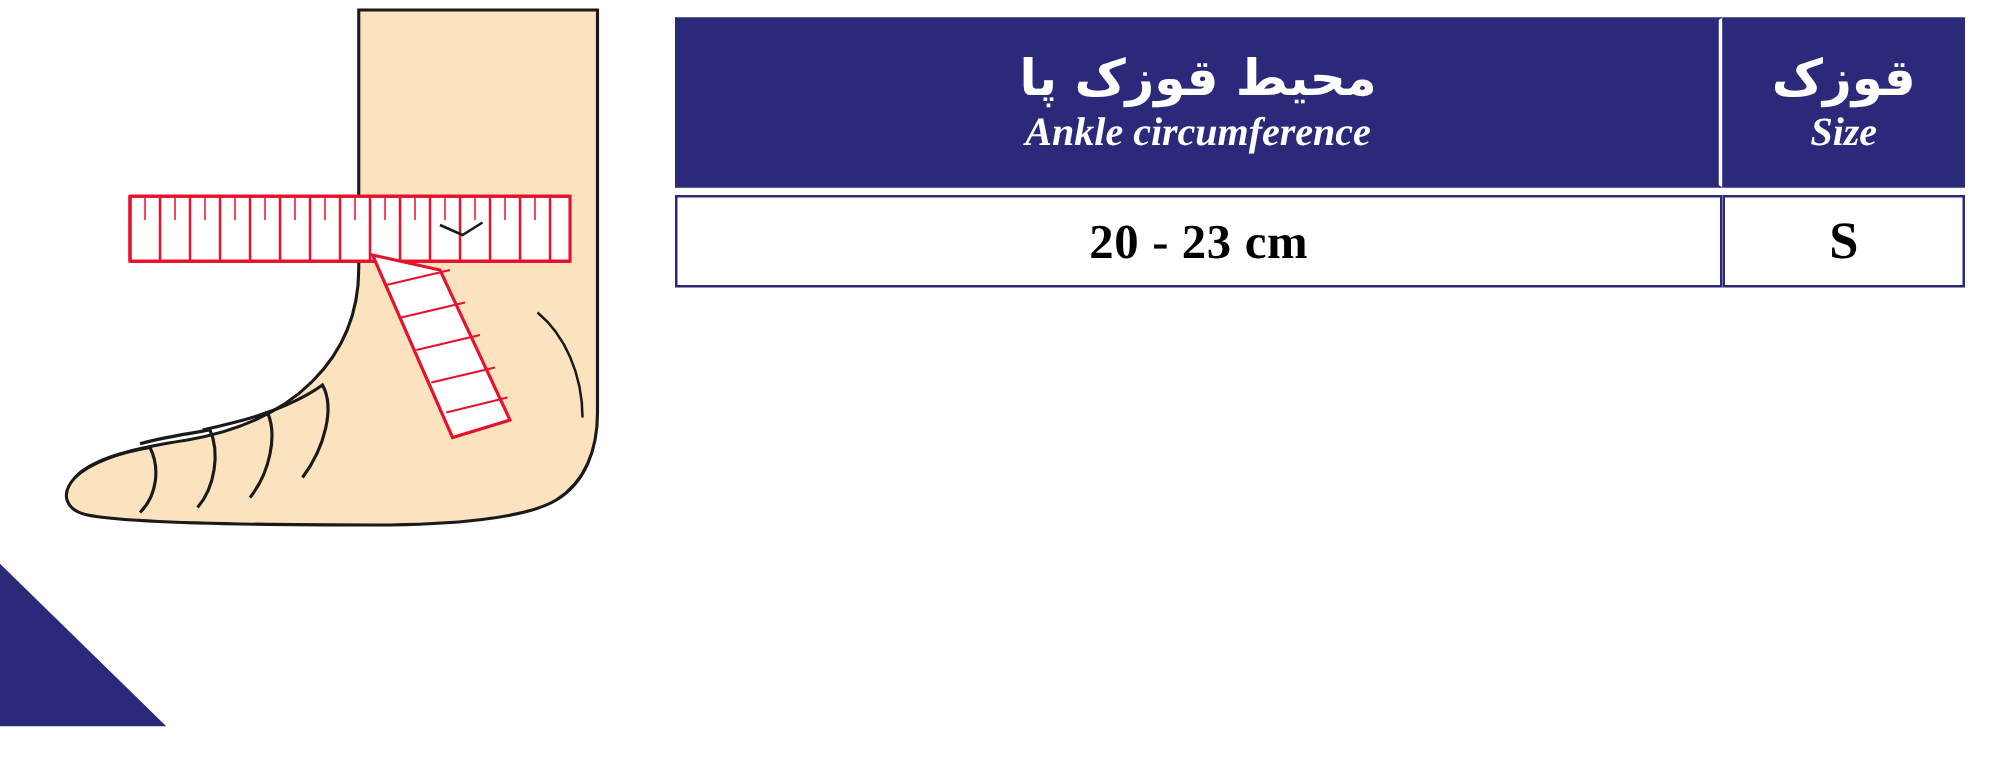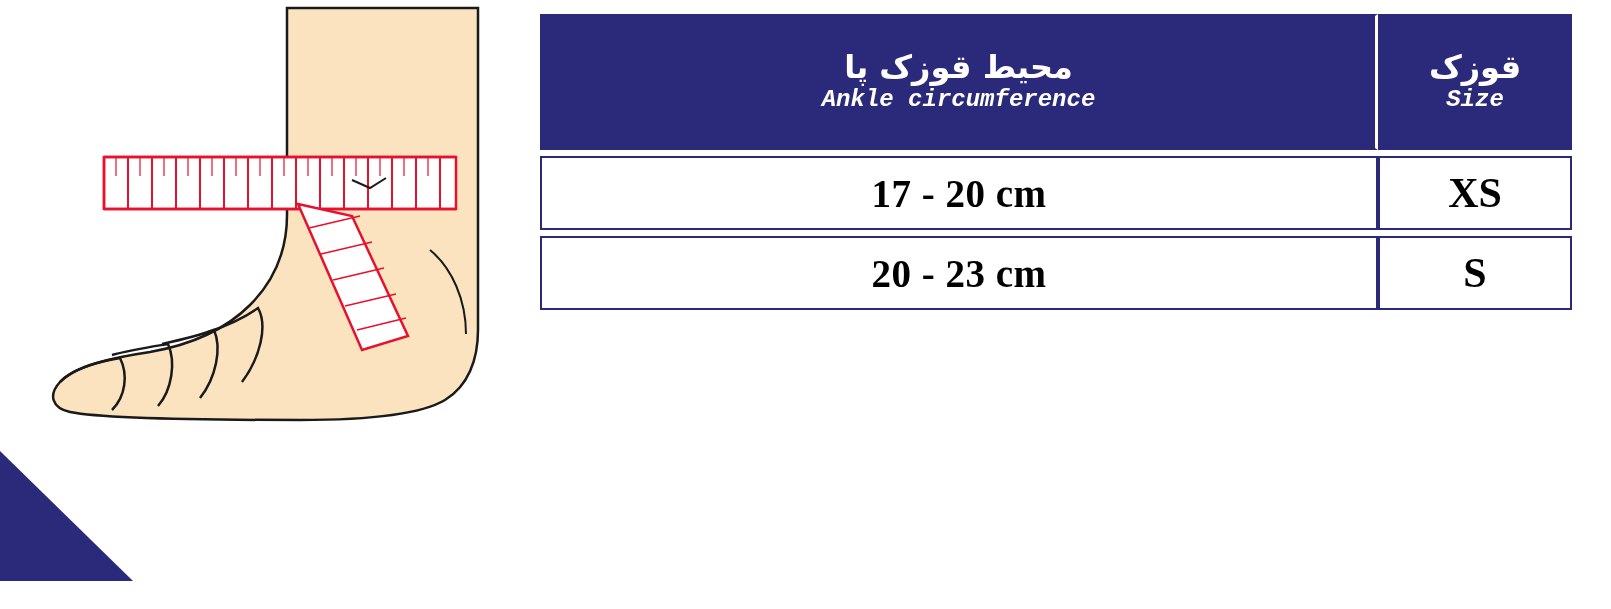--- a/index.html
+++ b/index.html
@@ -49,32 +49,32 @@
     color: #ffffff;
     border: 2px solid #2b2a7a;
     text-align: center;
     vertical-align: middle;
     height: 136px;
     box-sizing: border-box;
   }
   .head-cell.measure { border-right: 3px solid #ffffff; }
 
   .head-fa {
-    font-size: 32px;
+    font-size: 40px;
     font-weight: bold;
     line-height: 1.15;
     direction: rtl;
     font-family: "DejaVu Sans", "Liberation Sans", sans-serif;
   }
   .head-en {
-    font-size: 24px;
+    font-size: 32px;
     font-weight: bold;
     font-style: italic;
     line-height: 1.2;
-    font-family: Liberation Mono, monospace;
+    font-family: Liberation Serif, serif;
   }
 
   .body-cell {
     border: 2px solid #2b2a7a;
     height: 74px;
     text-align: center;
     vertical-align: middle;
     background: #ffffff;
     box-sizing: border-box;
     color: #000000;
@@ -190,28 +190,20 @@
       </th>
       <th class="head-cell size">
         <div class="head-fa">قوزک</div>
         <div class="head-en">Size</div>
       </th>
     </tr>
   </thead>
   <tbody>
     <tr>
       <td class="body-cell">
-        <span class="measure-text">17 - 20 </span><span class="measure-text unit">cm</span>
-      </td>
-      <td class="body-cell">
-        <span class="size-text">XS</span>
-      </td>
-    </tr>
-    <tr>
-      <td class="body-cell">
         <span class="measure-text">20 - 23 </span><span class="measure-text unit">cm</span>
       </td>
       <td class="body-cell">
         <span class="size-text">S</span>
       </td>
     </tr>
   </tbody>
 </table>
 
 </body></html>

